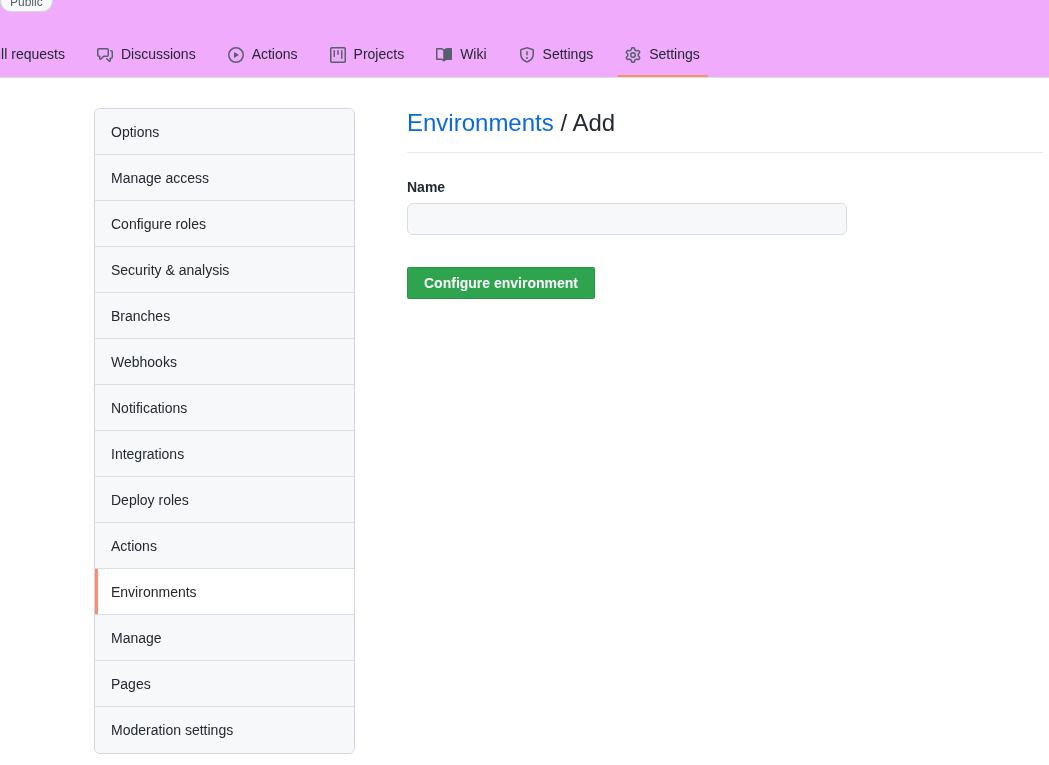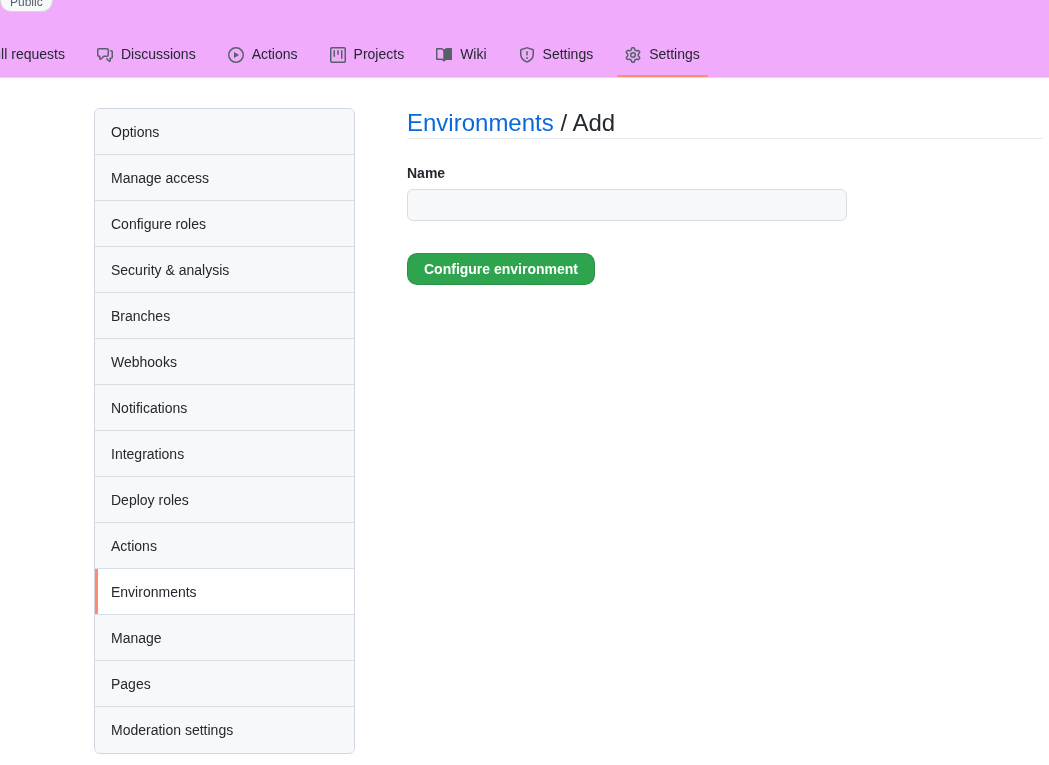--- a/index.html
+++ b/index.html
@@ -136,20 +136,21 @@
     position: absolute;
     left: 407px;
     top: 30px;
     right: 0;
   }
   .content-heading {
     font-size: 24px;
     font-weight: normal;
     line-height: 1.25;
     margin: 0;
+    padding-bottom: 14px;
     border-bottom: 1px solid #e7ebef;
     width: 636px;
     white-space: nowrap;
   }
   .heading-link {
     color: #0969da;
     text-decoration: none;
     cursor: pointer;
   }
   .heading-sep { color: #24292f; }
@@ -182,21 +183,21 @@
     margin-top: 32px;
     padding: 0 16px;
     height: 32px;
     line-height: 30px;
     font-size: 14px;
     font-weight: bold;
     font-family: "Liberation Sans", sans-serif;
     color: #ffffff;
     background: #2ea44f;
     border: 1px solid rgba(27,31,36,0.15);
-    border-radius: 10px;
+    border-radius: 2px;
     cursor: pointer;
   }
 </style>
 </head>
 <body>
 
 <div class="repo-header">
   <span class="visibility-badge">Public</span>
 
   <nav class="repo-nav">

